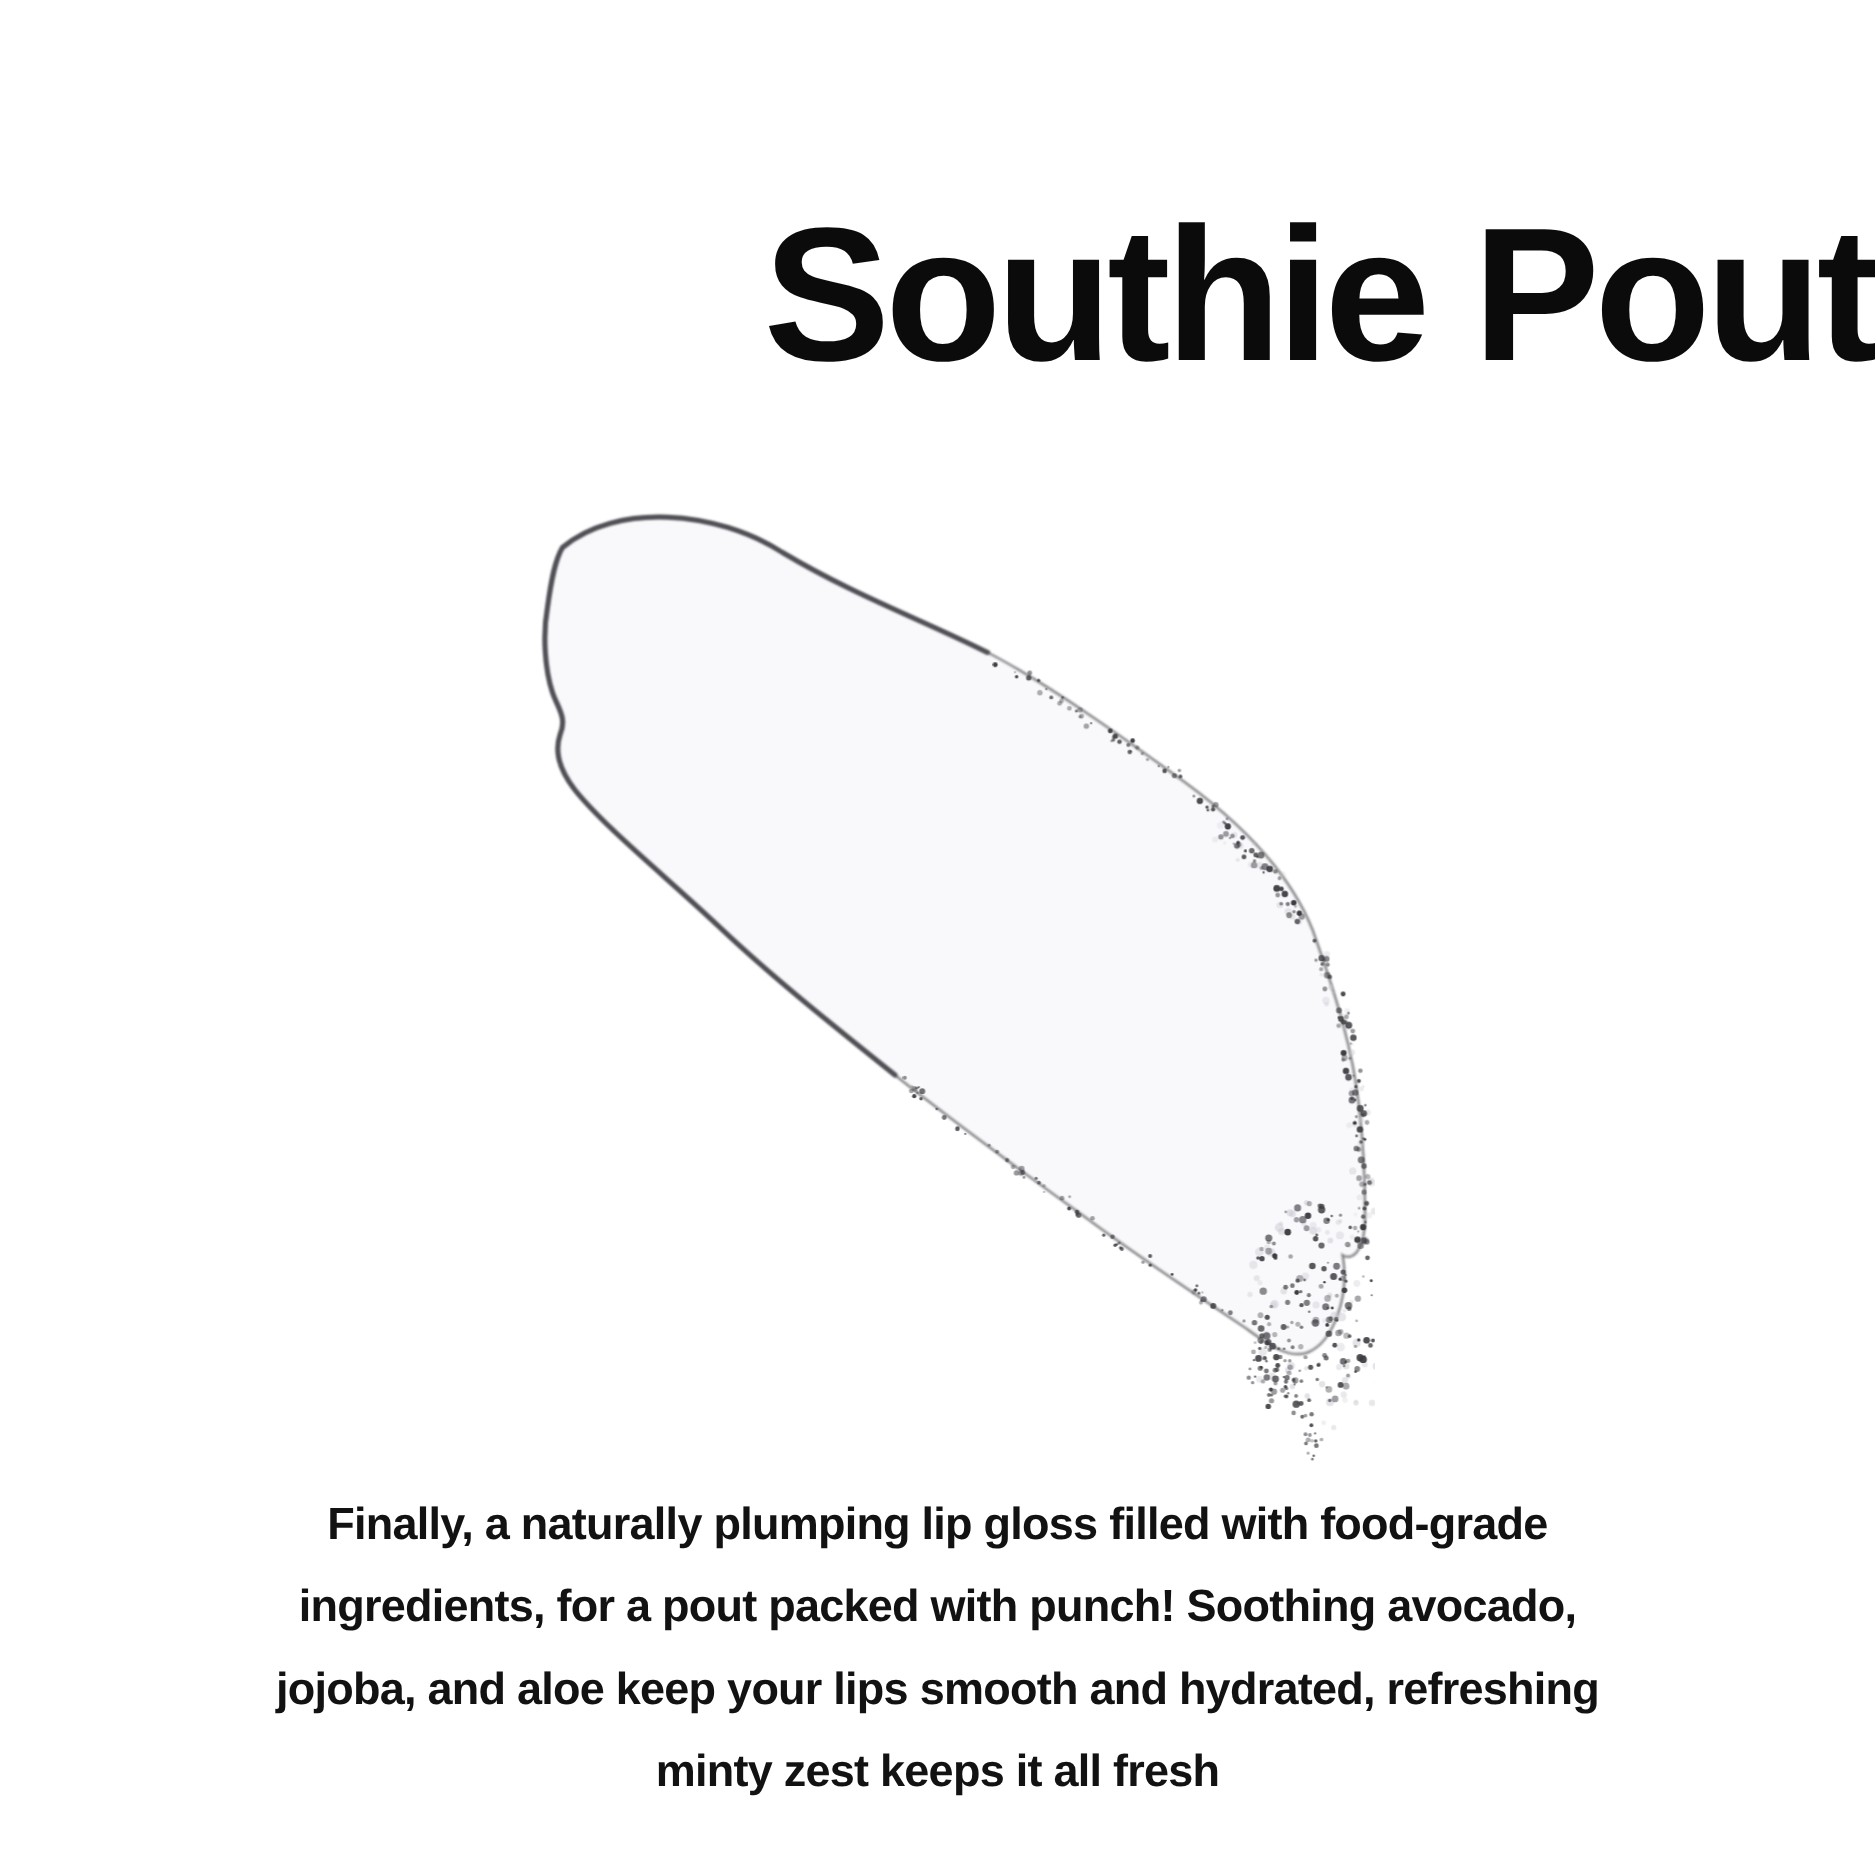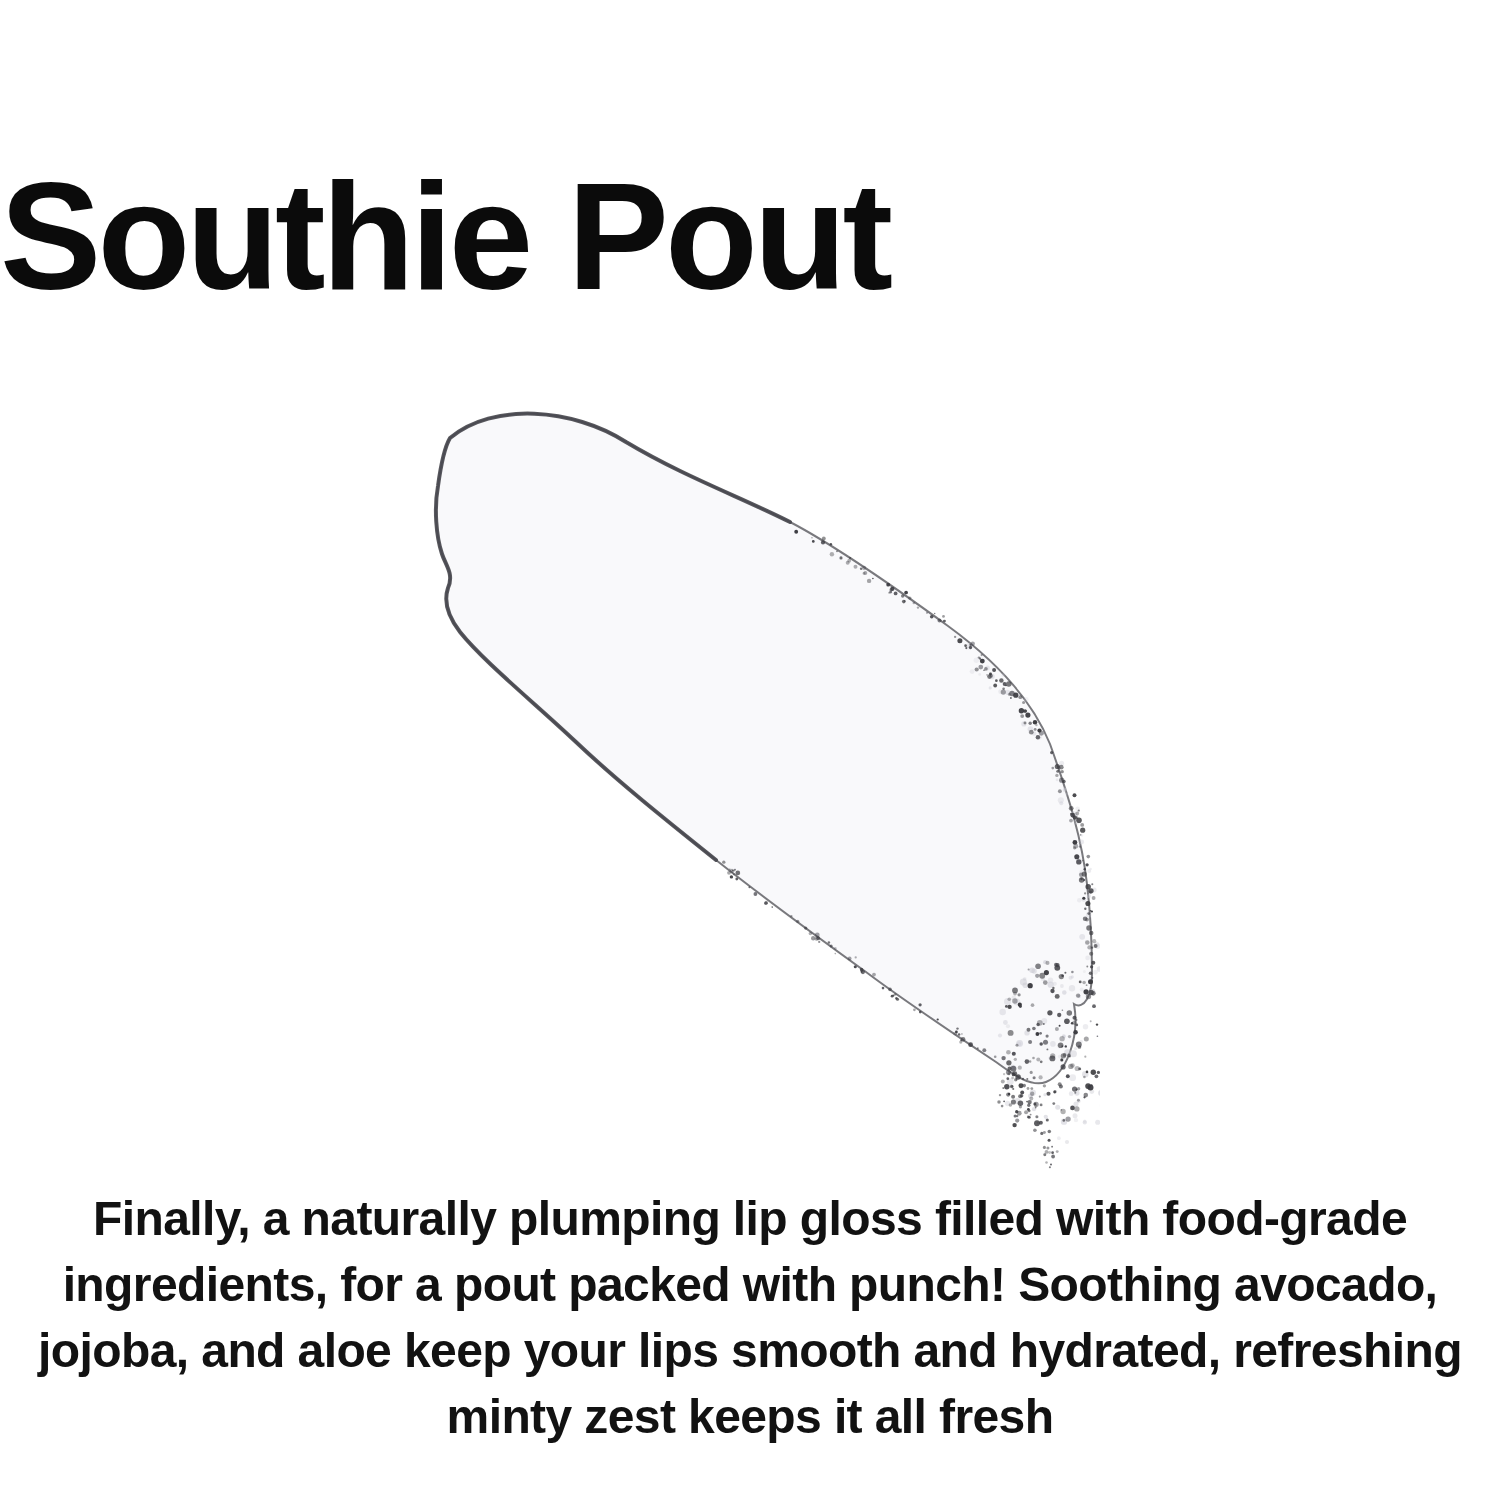--- a/index.html
+++ b/index.html
@@ -3,41 +3,41 @@
 <meta charset="utf-8">
 <style>
   html,body{margin:0;padding:0;}
   body{
     width:1500px;height:1500px;position:relative;overflow:hidden;
     background:var(--page-bg,#ffffff);
     font-family:"Liberation Sans", sans-serif;
   }
   .title{
     position:absolute;top:160px;left:0;width:100%;margin:0;
-    text-align:left;font-weight:700;font-size:152px;line-height:1.0;
+    text-align:right;font-weight:700;font-size:152px;line-height:1.0;
     letter-spacing:-4px;color:var(--title-color,#0b0b0b);
   }
   .swatch{
     position:absolute;left:398px;top:400px;width:702px;height:772px;margin:0;
   }
   .swatch svg{display:block;width:100%;height:100%;}
   .swatch-body{
     fill:var(--swatch-fill,#f9f9fb);
     stroke:var(--swatch-outline,#47474c);
     stroke-width:2;stroke-opacity:.72;
   }
   .swatch-heavy{
     fill:none;stroke:var(--swatch-outline,#47474c);
     stroke-width:4;stroke-linecap:round;stroke-opacity:.9;
   }
   .speck{fill:var(--swatch-speckle,#3c3c41);}
   .speck-light{fill:var(--swatch-halo,#c9c9d2);}
   .description{
     position:absolute;top:1186px;left:28px;right:28px;margin:0;
-    text-align:center;font-weight:700;font-size:48px;line-height:66px;
+    text-align:center;font-weight:700;font-size:36px;line-height:66px;
     letter-spacing:-0.6px;white-space:pre-line;
     color:var(--desc-color,#121212);
   }
 </style>
 </head>
 <body>
 
 <main>
 
   <h1 class="title">Southie Pout</h1>

